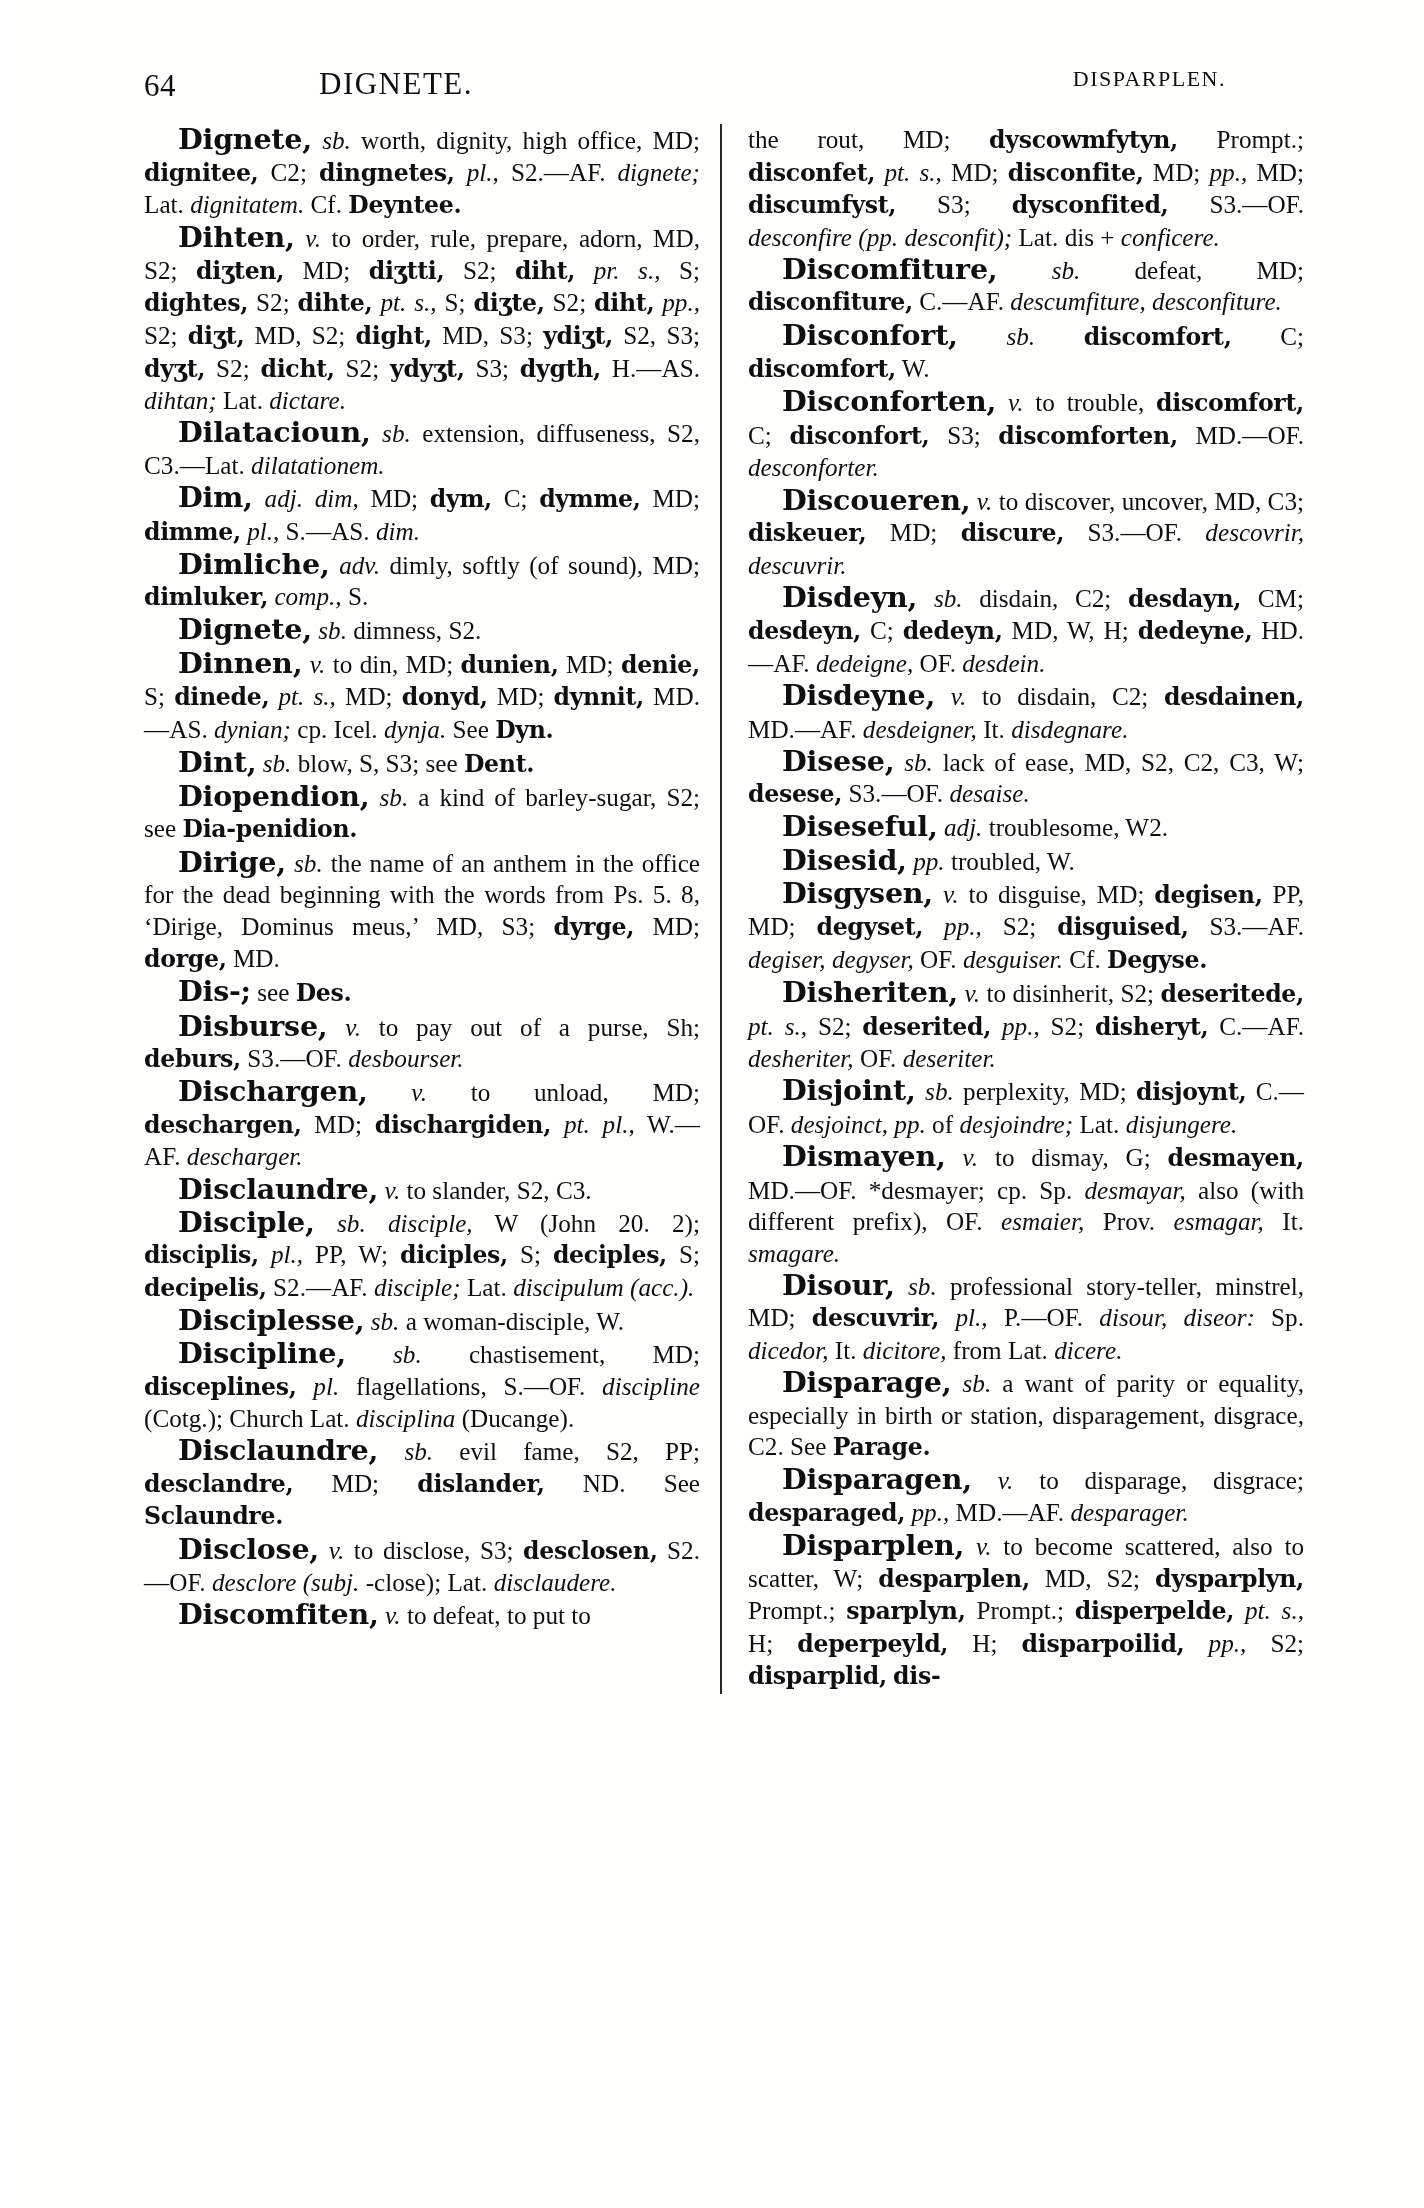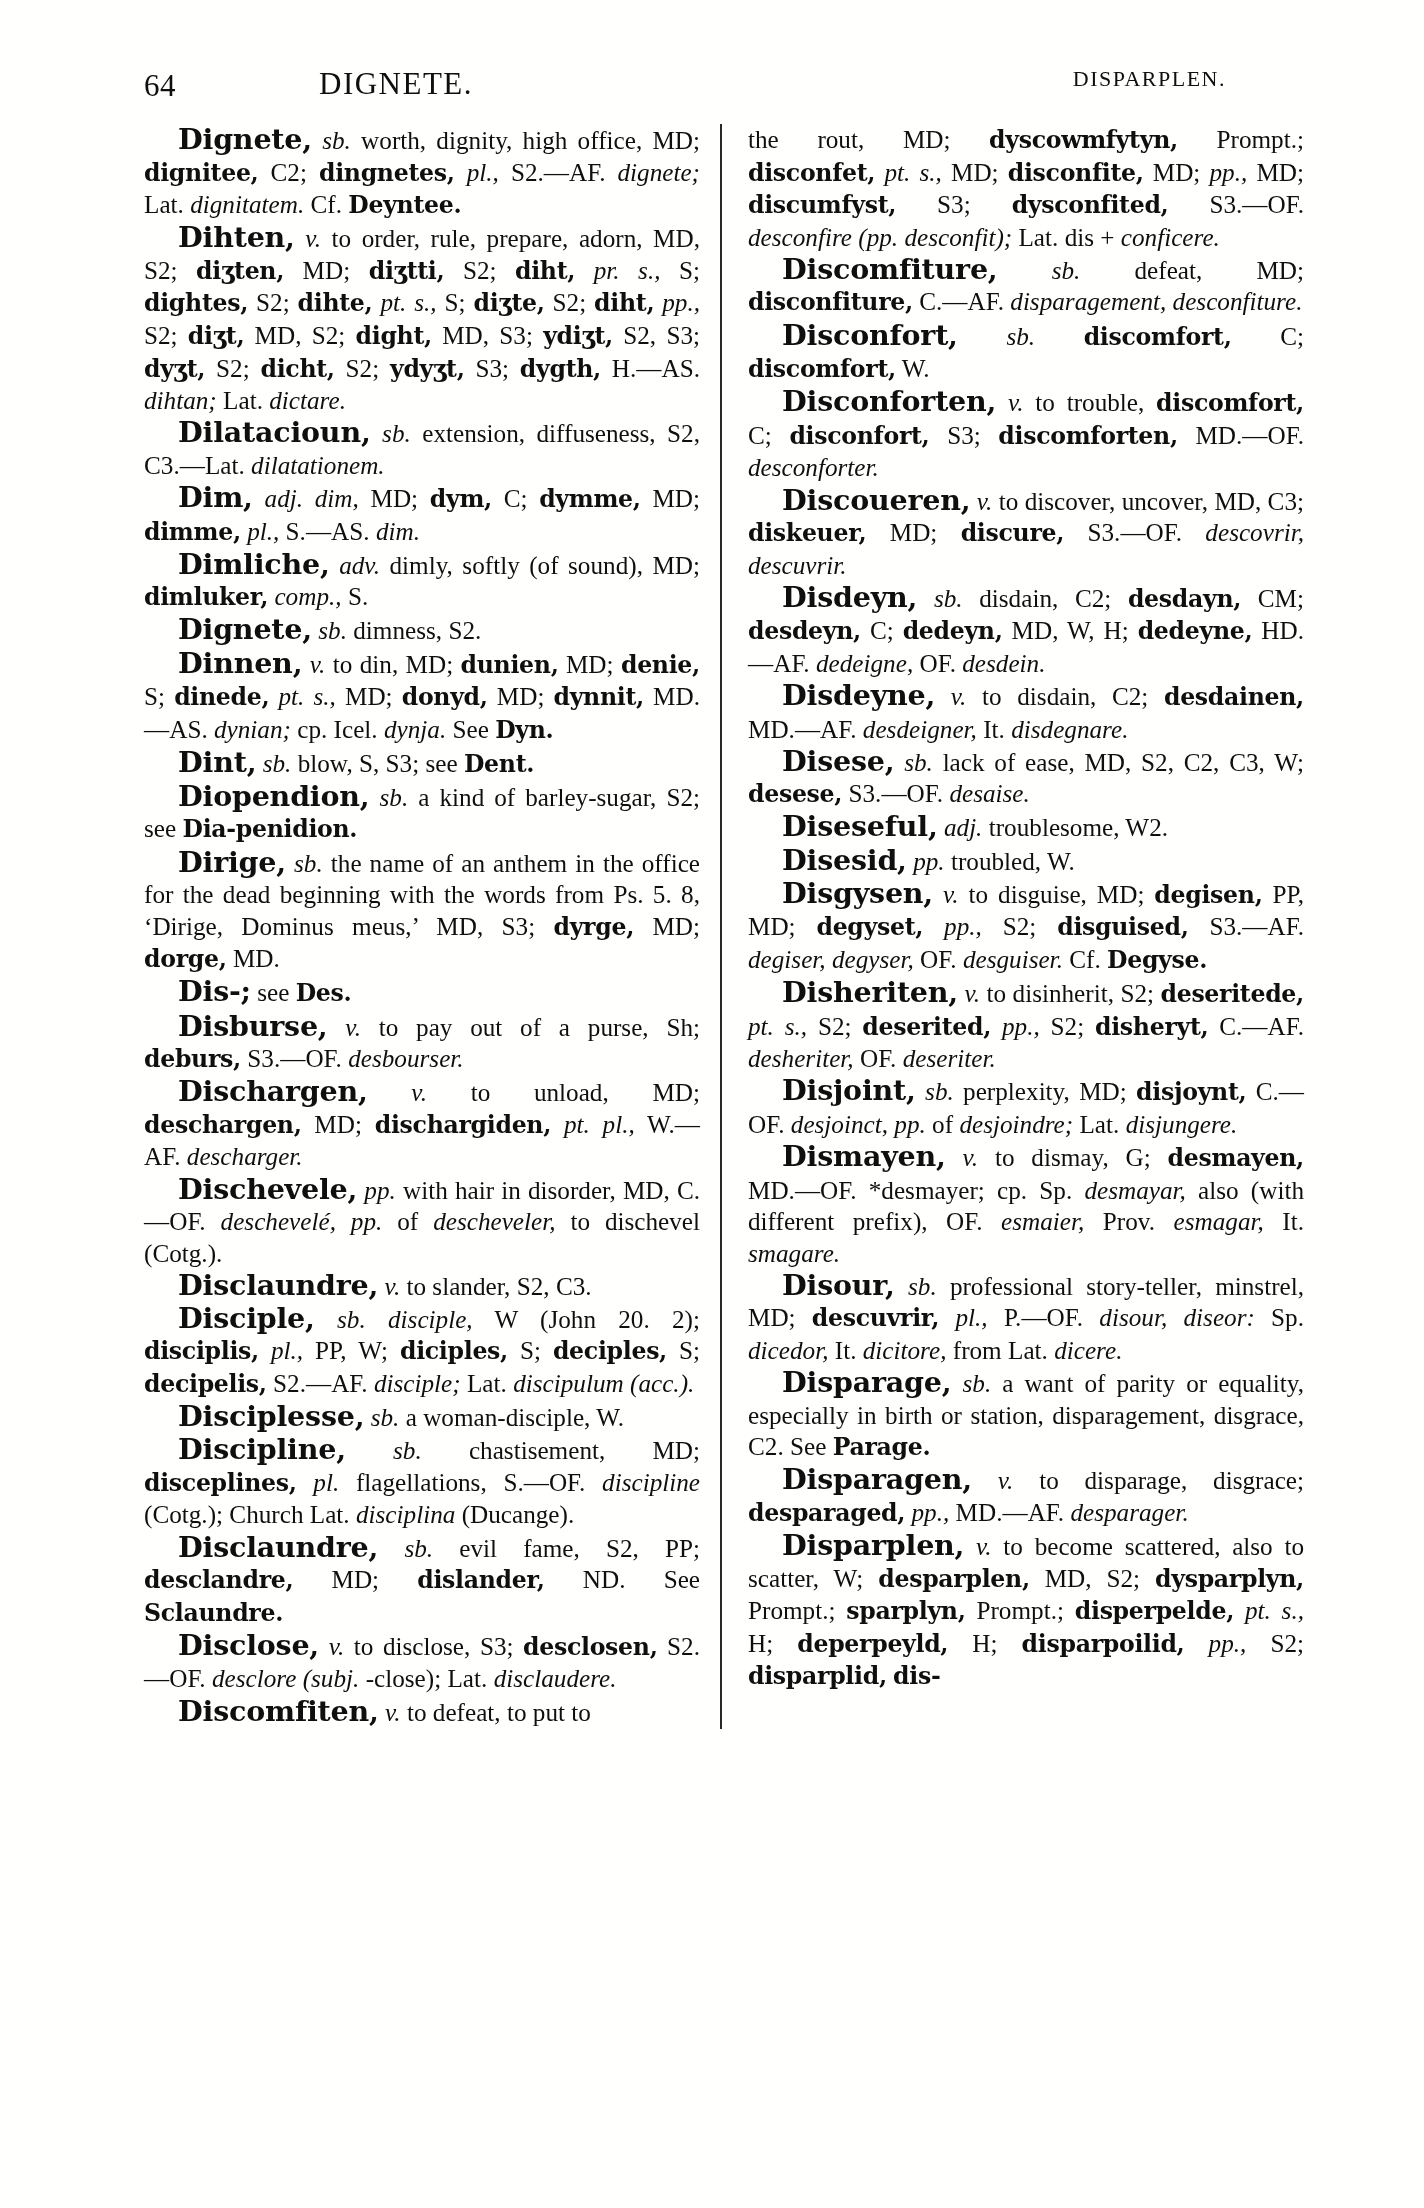--- a/index.html
+++ b/index.html
@@ -105,32 +105,31 @@
           <p class="entry"><span class="hw">Dim,</span><span> <span class="it">adj.</span> <span class="it">dim,</span> MD; <span class="bl">dym,</span> C; <span class="bl">dymme,</span> MD; <span class="bl">dimme,</span> <span class="it">pl.,</span> S.—AS. <span class="it">dim.</span></span></p>
           <p class="entry"><span class="hw">Dimliche,</span><span> <span class="it">adv.</span> dimly, softly (of sound), MD; <span class="bl">dimluker,</span> <span class="it">comp.,</span> S.</span></p>
           <p class="entry"><span class="hw">Dignete,</span><span> <span class="it">sb.</span> dimness, S2.</span></p>
           <p class="entry"><span class="hw">Dinnen,</span><span> <span class="it">v.</span> to din, MD; <span class="bl">dunien,</span> MD; <span class="bl">denie,</span> S; <span class="bl">dinede,</span> <span class="it">pt.</span> <span class="it">s.,</span> MD; <span class="bl">donyd,</span> MD; <span class="bl">dynnit,</span> MD.—AS. <span class="it">dynian;</span> cp. Icel. <span class="it">dynja.</span> See <span class="bl">Dyn.</span></span></p>
           <p class="entry"><span class="hw">Dint,</span><span> <span class="it">sb.</span> blow, S, S3; see <span class="bl">Dent.</span></span></p>
           <p class="entry"><span class="hw">Diopendion,</span><span> <span class="it">sb.</span> a kind of barley-sugar, S2; see <span class="bl">Dia-penidion.</span></span></p>
           <p class="entry"><span class="hw">Dirige,</span><span> <span class="it">sb.</span> the name of an anthem in the office for the dead beginning with the words from Ps. 5. 8, ‘Dirige, Dominus meus,’ MD, S3; <span class="bl">dyrge,</span> MD; <span class="bl">dorge,</span> MD.</span></p>
           <p class="entry"><span class="hw">Dis-;</span><span> see <span class="bl">Des.</span></span></p>
           <p class="entry"><span class="hw">Disburse,</span><span> <span class="it">v.</span> to pay out of a purse, Sh; <span class="bl">deburs,</span> S3.—OF. <span class="it">desbourser.</span></span></p>
           <p class="entry"><span class="hw">Dischargen,</span><span> <span class="it">v.</span> to unload, MD; <span class="bl">deschargen,</span> MD; <span class="bl">dischargiden,</span> <span class="it">pt.</span> <span class="it">pl.,</span> W.—AF. <span class="it">descharger.</span></span></p>
-          <p class="entry"><span class="hw">Dischevele,</span><span> <span class="it">pp.</span> with hair in disorder, MD, C.—OF. <span class="it">deschevelé,</span> <span class="it">pp.</span> of <span class="it">descheveler,</span> to dischevel (Cotg.).</span></p>
           <p class="entry"><span class="hw">Disclaundre,</span><span> <span class="it">v.</span> to slander, S2, C3.</span></p>
           <p class="entry"><span class="hw">Disciple,</span><span> <span class="it">sb.</span> <span class="it">disciple,</span> W (John 20. 2); <span class="bl">disciplis,</span> <span class="it">pl.,</span> PP, W; <span class="bl">diciples,</span> S; <span class="bl">deciples,</span> S; <span class="bl">decipelis,</span> S2.—AF. <span class="it">disciple;</span> Lat. <span class="it">discipulum</span> <span class="it">(acc.).</span></span></p>
           <p class="entry"><span class="hw">Disciplesse,</span><span> <span class="it">sb.</span> a woman-disciple, W.</span></p>
           <p class="entry"><span class="hw">Discipline,</span><span> <span class="it">sb.</span> chastisement, MD; <span class="bl">disceplines,</span> <span class="it">pl.</span> flagellations, S.—OF. <span class="it">discipline</span> (Cotg.); Church Lat. <span class="it">disciplina</span> (Ducange).</span></p>
           <p class="entry"><span class="hw">Disclaundre,</span><span> <span class="it">sb.</span> evil fame, S2, PP; <span class="bl">desclandre,</span> MD; <span class="bl">dislander,</span> ND. See <span class="bl">Sclaundre.</span></span></p>
           <p class="entry"><span class="hw">Disclose,</span><span> <span class="it">v.</span> to disclose, S3; <span class="bl">desclosen,</span> S2.—OF. <span class="it">desclore</span> <span class="it">(subj.</span> -close); Lat. <span class="it">disclaudere.</span></span></p>
           <p class="entry"><span class="hw">Discomfiten,</span><span> <span class="it">v.</span> to defeat, to put to</span></p>
         </div>
       <div class="col right" id="col-right">
           <p class="entry" style="text-indent: 0px;"><span>the rout, MD; <span class="bl">dyscowmfytyn,</span> Prompt.; <span class="bl">disconfet,</span> <span class="it">pt.</span> <span class="it">s.,</span> MD; <span class="bl">disconfite,</span> MD; <span class="it">pp.,</span> MD; <span class="bl">discumfyst,</span> S3; <span class="bl">dysconfited,</span> S3.—OF. <span class="it">desconfire</span> <span class="it">(pp.</span> <span class="it">desconfit);</span> Lat. dis + <span class="it">conficere.</span></span></p>
-          <p class="entry"><span class="hw">Discomfiture,</span><span> <span class="it">sb.</span> defeat, MD; <span class="bl">disconfiture,</span> C.—AF. <span class="it">disparagement,</span> <span class="it">desconfiture.</span></span></p>
+          <p class="entry"><span class="hw">Discomfiture,</span><span> <span class="it">sb.</span> defeat, MD; <span class="bl">disconfiture,</span> C.—AF. <span class="it">descumfiture,</span> <span class="it">desconfiture.</span></span></p>
           <p class="entry"><span class="hw">Disconfort,</span><span> <span class="it">sb.</span> <span class="bl">discomfort,</span> C; <span class="bl">discomfort,</span> W.</span></p>
           <p class="entry"><span class="hw">Disconforten,</span><span> <span class="it">v.</span> to trouble, <span class="bl">discomfort,</span> C; <span class="bl">disconfort,</span> S3; <span class="bl">discomforten,</span> MD.—OF. <span class="it">desconforter.</span></span></p>
           <p class="entry"><span class="hw">Discoueren,</span><span> <span class="it">v.</span> to discover, uncover, MD, C3; <span class="bl">diskeuer,</span> MD; <span class="bl">discure,</span> S3.—OF. <span class="it">descovrir,</span> <span class="it">descuvrir.</span></span></p>
           <p class="entry"><span class="hw">Disdeyn,</span><span> <span class="it">sb.</span> disdain, C2; <span class="bl">desdayn,</span> CM; <span class="bl">desdeyn,</span> C; <span class="bl">dedeyn,</span> MD, W, H; <span class="bl">dedeyne,</span> HD.—AF. <span class="it">dedeigne,</span> OF. <span class="it">desdein.</span></span></p>
           <p class="entry"><span class="hw">Disdeyne,</span><span> <span class="it">v.</span> to disdain, C2; <span class="bl">desdainen,</span> MD.—AF. <span class="it">desdeigner,</span> It. <span class="it">disdegnare.</span></span></p>
           <p class="entry"><span class="hw">Disese,</span><span> <span class="it">sb.</span> lack of ease, MD, S2, C2, C3, W; <span class="bl">desese,</span> S3.—OF. <span class="it">desaise.</span></span></p>
           <p class="entry"><span class="hw">Diseseful,</span><span> <span class="it">adj.</span> troublesome, W2.</span></p>
           <p class="entry"><span class="hw">Disesid,</span><span> <span class="it">pp.</span> troubled, W.</span></p>
           <p class="entry"><span class="hw">Disgysen,</span><span> <span class="it">v.</span> to disguise, MD; <span class="bl">degisen,</span> PP, MD; <span class="bl">degyset,</span> <span class="it">pp.,</span> S2; <span class="bl">disguised,</span> S3.—AF. <span class="it">degiser,</span> <span class="it">degyser,</span> OF. <span class="it">desguiser.</span> Cf. <span class="bl">Degyse.</span></span></p>
           <p class="entry"><span class="hw">Disheriten,</span><span> <span class="it">v.</span> to disinherit, S2; <span class="bl">deseritede,</span> <span class="it">pt.</span> <span class="it">s.,</span> S2; <span class="bl">deserited,</span> <span class="it">pp.,</span> S2; <span class="bl">disheryt,</span> C.—AF. <span class="it">desheriter,</span> OF. <span class="it">deseriter.</span></span></p>

